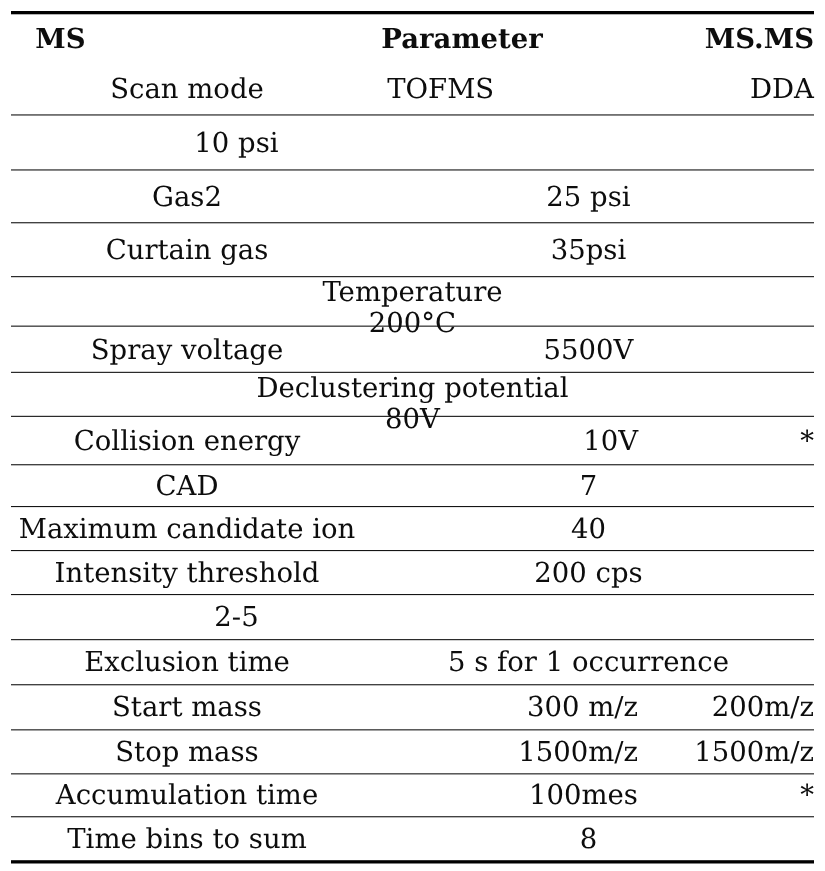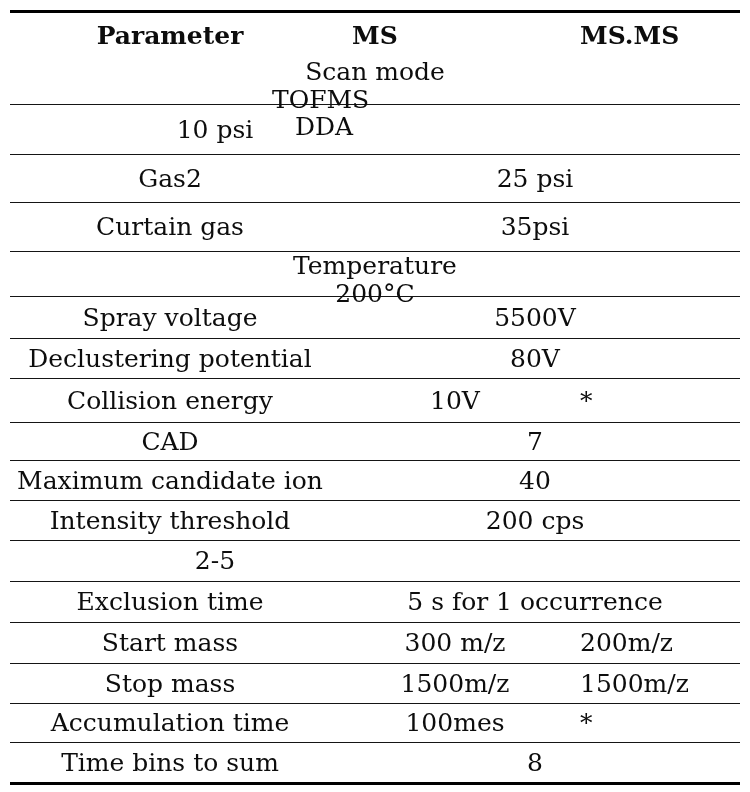--- a/index.html
+++ b/index.html
@@ -15,37 +15,37 @@
   }
   .row{
     display:flex;align-items:center;box-sizing:border-box;
   }
   .row + .row{border-top:1.5px solid #151515;}
   .cell{
     box-sizing:border-box;font-size:25px;line-height:1.1;
     white-space:nowrap;overflow:visible;
   }
   .c1{width:320px;text-align:center;}
-  .c2{width:250px;text-align:center;}
+  .c2{width:250px;text-align:right;}
   .c2.left{text-align:left;padding-left:22px;}
-  .c3{width:160px;text-align:left;}
+  .c3{width:160px;text-align:right;}
   .cmerge{width:410px;text-align:center;}
   .hdr{font-weight:700;}
 </style>
 </head>
 <body>
 
 <div class="table-wrap">
   <div class="row" style="height:45px">
+    <div class="cell c2 left hdr">MS</div>
     <div class="cell c1 hdr">Parameter</div>
-    <div class="cell c2 left hdr">MS</div>
     <div class="cell c3 hdr">MS.MS</div>
   </div>
   <div id="table-body">
-      <div class="row" style="height: 46px; flex-direction: column;">
+      <div class="row" style="height: 46px;">
         <div class="cell c1">Scan mode</div>
         <div class="cell c2 left">TOFMS</div>
         <div class="cell c3">DDA</div>
       </div>
       <div class="row" style="height: 50px;">
         <div class="cell cmerge">10 psi</div>
       </div>
       <div class="row" style="height: 48px;">
         <div class="cell c1">Gas2</div>
         <div class="cell cmerge">25 psi</div>
@@ -55,21 +55,21 @@
         <div class="cell cmerge">35psi</div>
       </div>
       <div class="row" style="height: 45px; flex-direction: column;">
         <div class="cell c1">Temperature</div>
         <div class="cell cmerge">200°C</div>
       </div>
       <div class="row" style="height: 42px;">
         <div class="cell c1">Spray voltage</div>
         <div class="cell cmerge">5500V</div>
       </div>
-      <div class="row" style="height: 40px;">
+      <div class="row" style="height: 40px; flex-direction: column;">
         <div class="cell c1">Declustering potential</div>
         <div class="cell cmerge">80V</div>
       </div>
       <div class="row" style="height: 44px;">
         <div class="cell c1">Collision energy</div>
         <div class="cell c2">10V</div>
         <div class="cell c3">*</div>
       </div>
       <div class="row" style="height: 38px;">
         <div class="cell c1">CAD</div>

